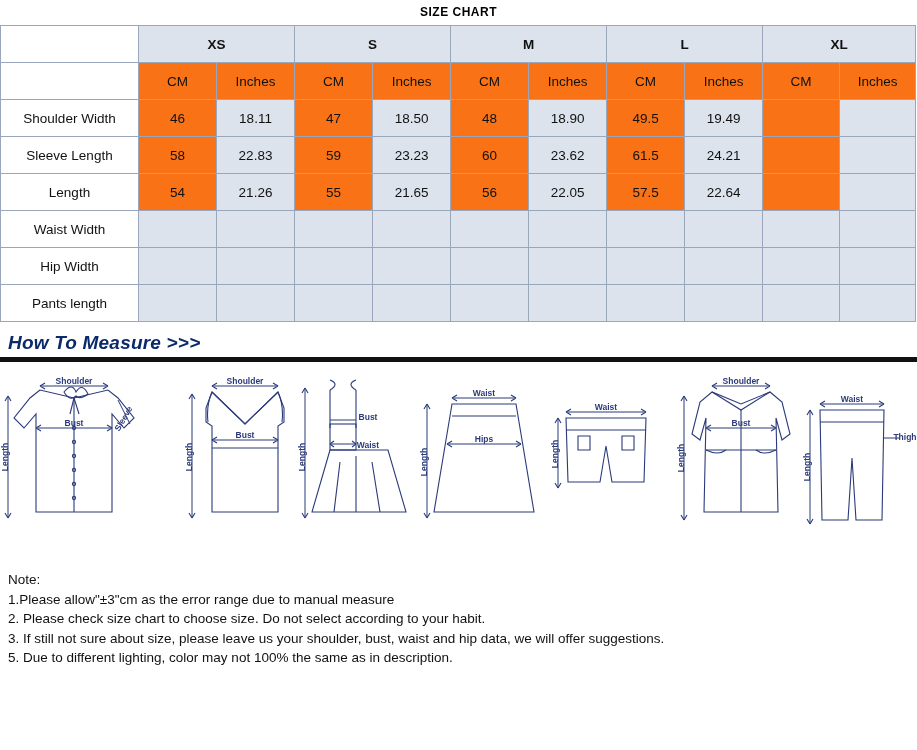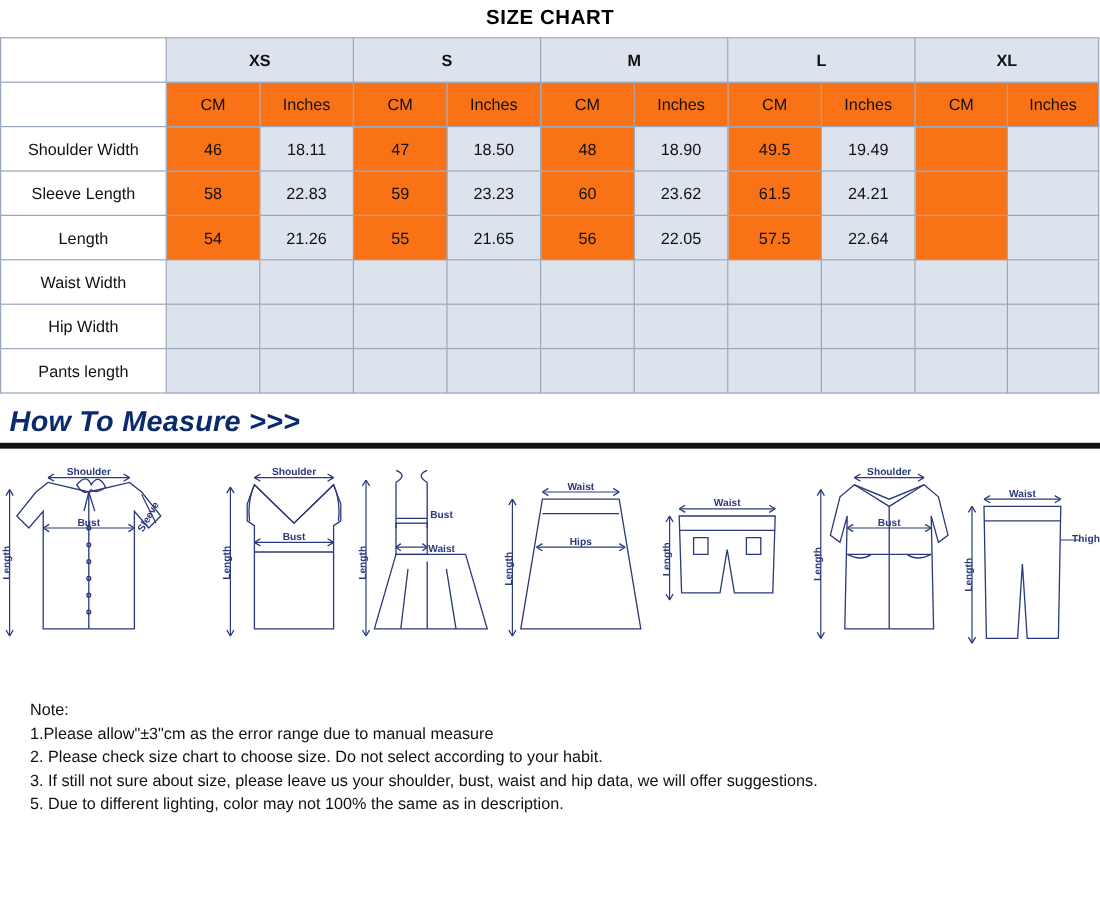--- a/index.html
+++ b/index.html
@@ -14,21 +14,21 @@
     color: #111111;
     overflow: hidden;
   }
   .page {
     position: relative;
     width: 917px;
     height: 750px;
   }
   .chart-title {
     text-align: center;
-    font-size: 17px;
+    font-size: 12px;
     font-weight: bold;
     letter-spacing: 0.5px;
     padding: 5px 0 6px 0;
     color: #000;
   }
   table.size-chart {
     width: 734px;
     border-collapse: collapse;
     table-layout: fixed;
   }
@@ -71,21 +71,21 @@
   td.plain {
     background: #f97316;
   }
   
   .howto {
     margin-top: 10px;
     position: relative;
   }
   .howto-title {
     color: #0b2a6b;
-    font-size: 24px;
+    font-size: 19px;
     font-weight: bold;
     font-style: italic;
     padding-left: 8px;
     letter-spacing: 0.2px;
   }
   .howto-rule {
     height: 5px;
     background: #111111;
     margin-top: 3px;
   }
@@ -98,21 +98,20 @@
     display: block;
   }
   .notes {
     padding: 8px 0 0 8px;
     font-size: 13.5px;
     line-height: 19.5px;
     color: #111;
   }
   .notes div {
     white-space: nowrap;
-    margin-left: 17px;
   }
 </style>
 </head>
 <body>
 
 <div class="page">
 
   <div class="chart-title">SIZE CHART</div>
 
   <table class="size-chart">

